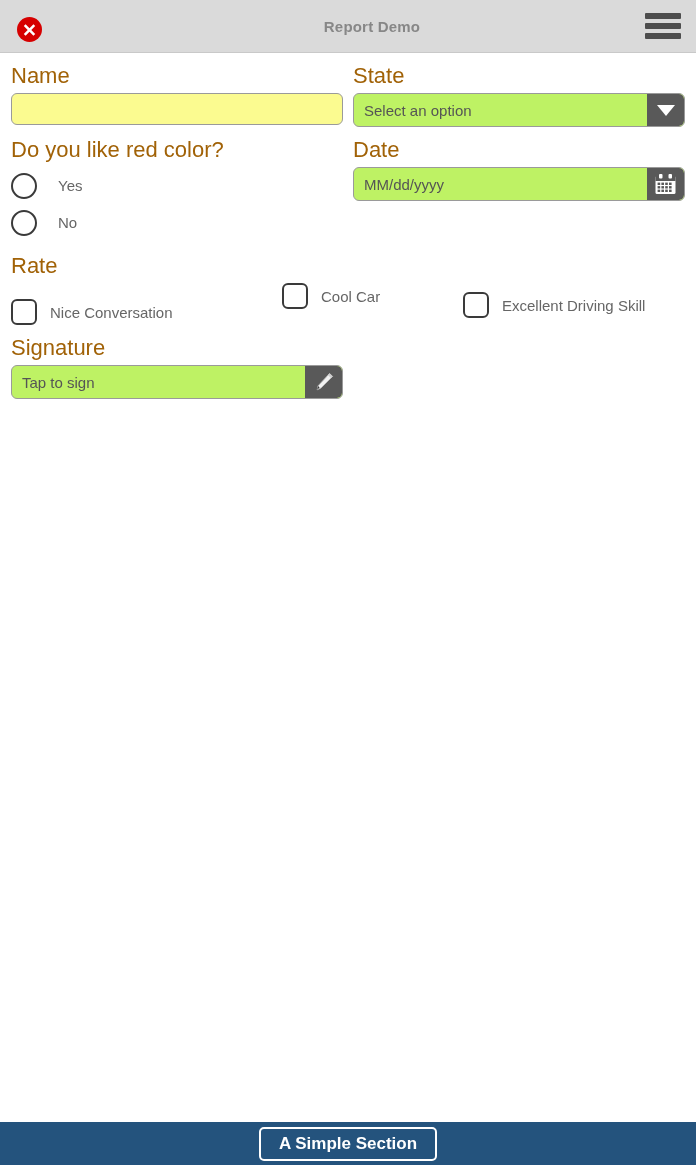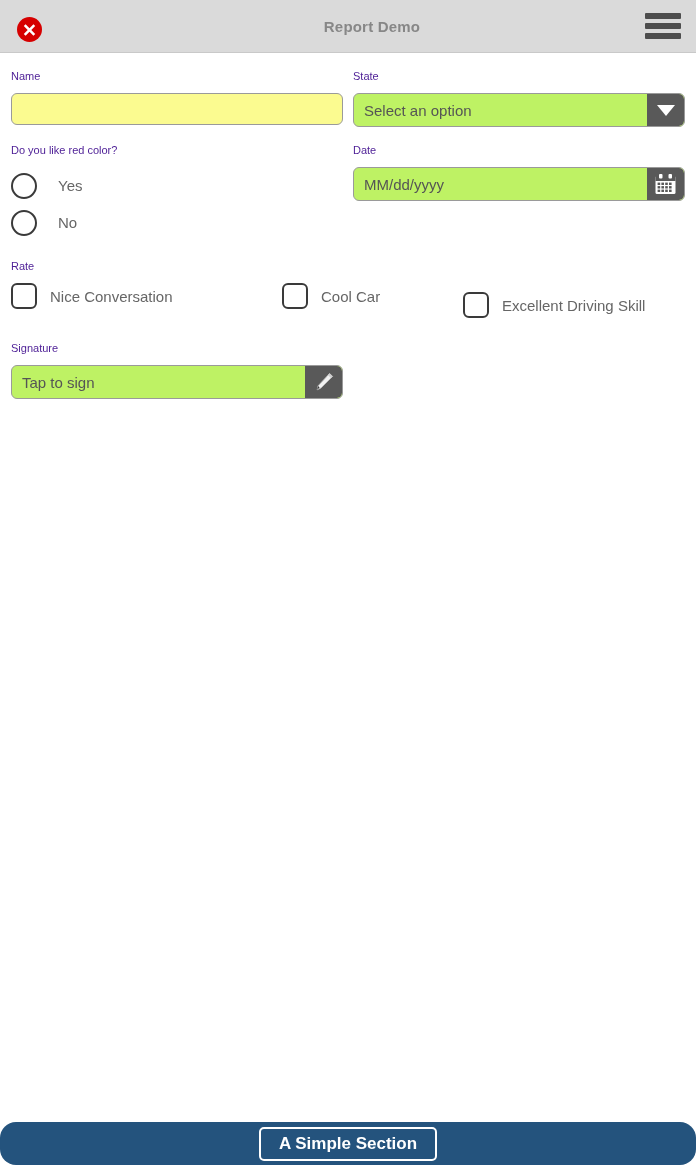--- a/index.html
+++ b/index.html
@@ -78,22 +78,22 @@
     width: 696px;
   }
   .col {
     width: 348px;
     padding: 0 12px;
   }
   .col-left { padding-left: 11px; padding-right: 5px; }
   .col-right { padding-left: 5px; padding-right: 11px; }
 
   .field-label {
-    font-size: 11px;
-    color: #4c1d95;
+    font-size: 22px;
+    color: #a16207;
     line-height: 22px;
     margin-top: 12px;
     margin-bottom: 6px;
     display: block;
   }
 
   
   .txt-input {
     display: block;
     width: 100%;
@@ -216,21 +216,20 @@
   .footer {
     position: absolute;
     left: 0;
     bottom: 0;
     width: 696px;
     height: 43px;
     background: #24537d;
     display: flex;
     align-items: center;
     justify-content: center;
-    border-radius: 16px;
   }
   .section-btn {
     border: 2px solid #ffffff;
     border-radius: 5px;
     background: transparent;
     color: #ffffff;
     font-family: "Liberation Sans", sans-serif;
     font-size: 17px;
     font-weight: bold;
     padding: 5px 18px;
@@ -311,21 +310,21 @@
             </g>
           </svg>
         </div>
       </div>
     </div>
   </div>
 
   <div class="rate-wrap">
     <label class="field-label" style="margin-top:14px;">Rate</label>
     <div style="position:relative; height:34px;">
-      <div class="check-row" style="left:0px; top:0px;">
+      <div class="check-row" style="left:0px; top:16px;">
         <span class="check-box"></span>
         <span class="check-label">Nice Conversation</span>
       </div>
       <div class="check-row" style="left:227px; top:0px;padding-left:44px;">
         <span class="check-box"></span>
         <span class="check-label">Cool Car</span>
       </div>
       <div class="check-row" style="left:452px; top:9px;">
         <span class="check-box"></span>
         <span class="check-label">Excellent Driving Skill</span>

